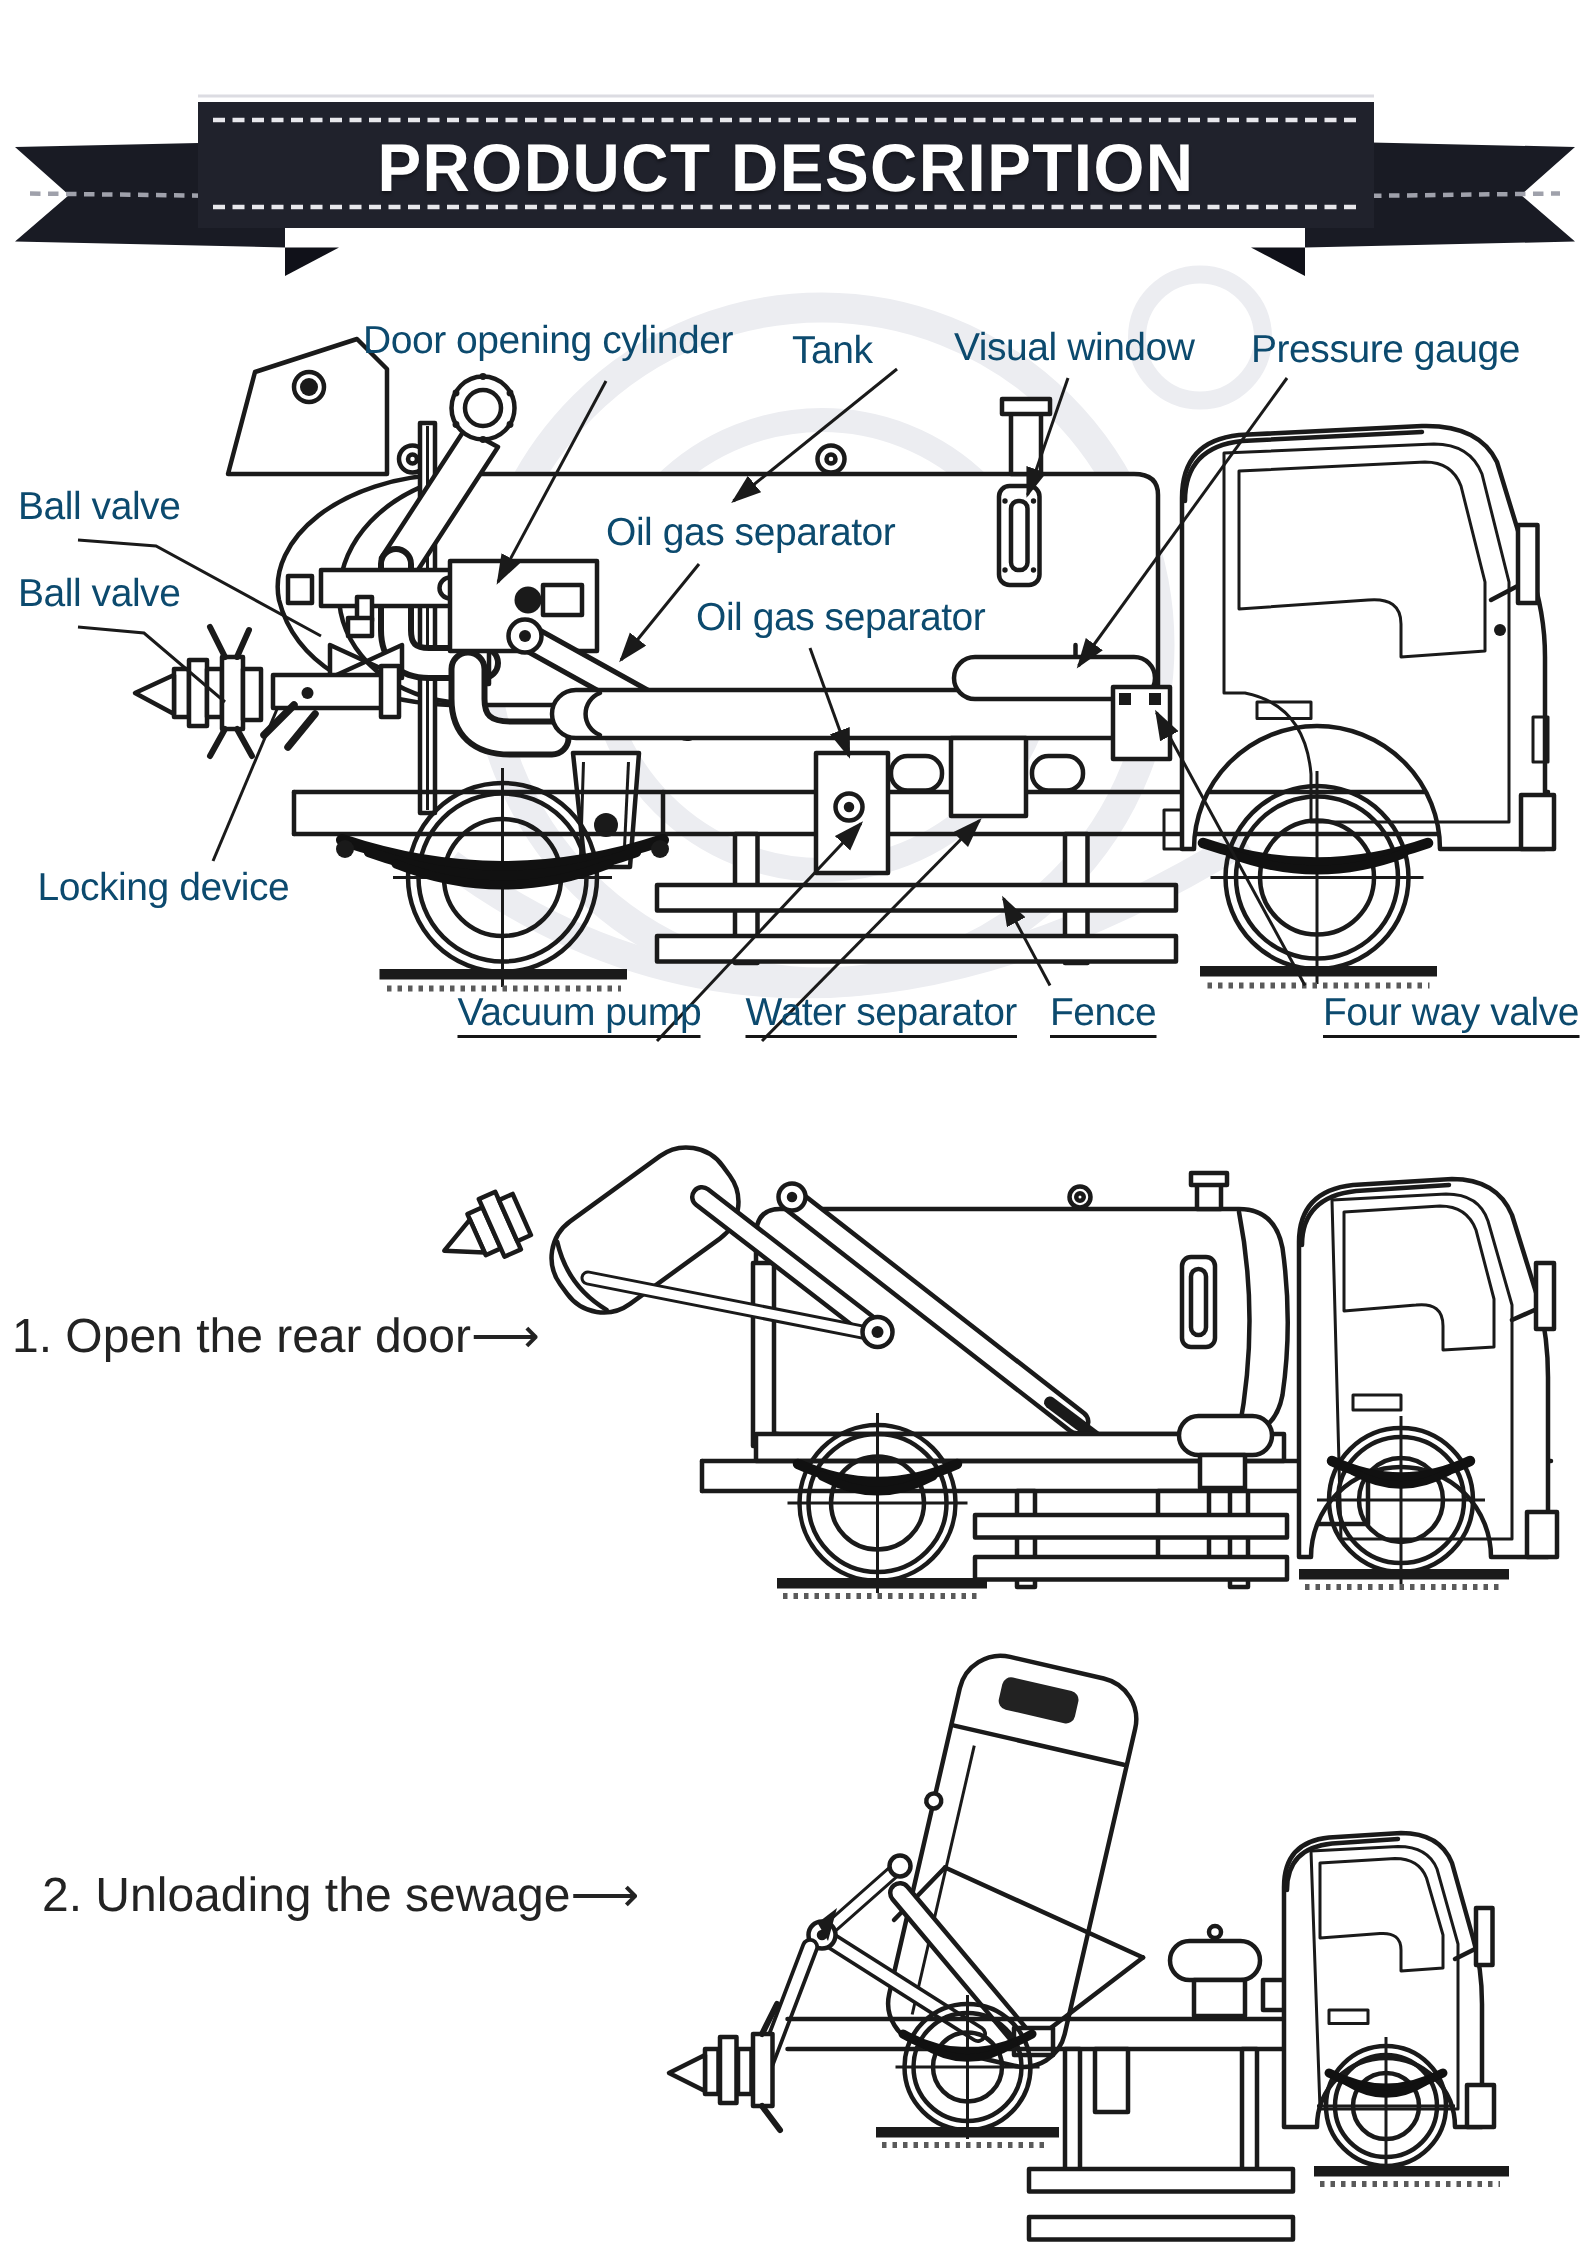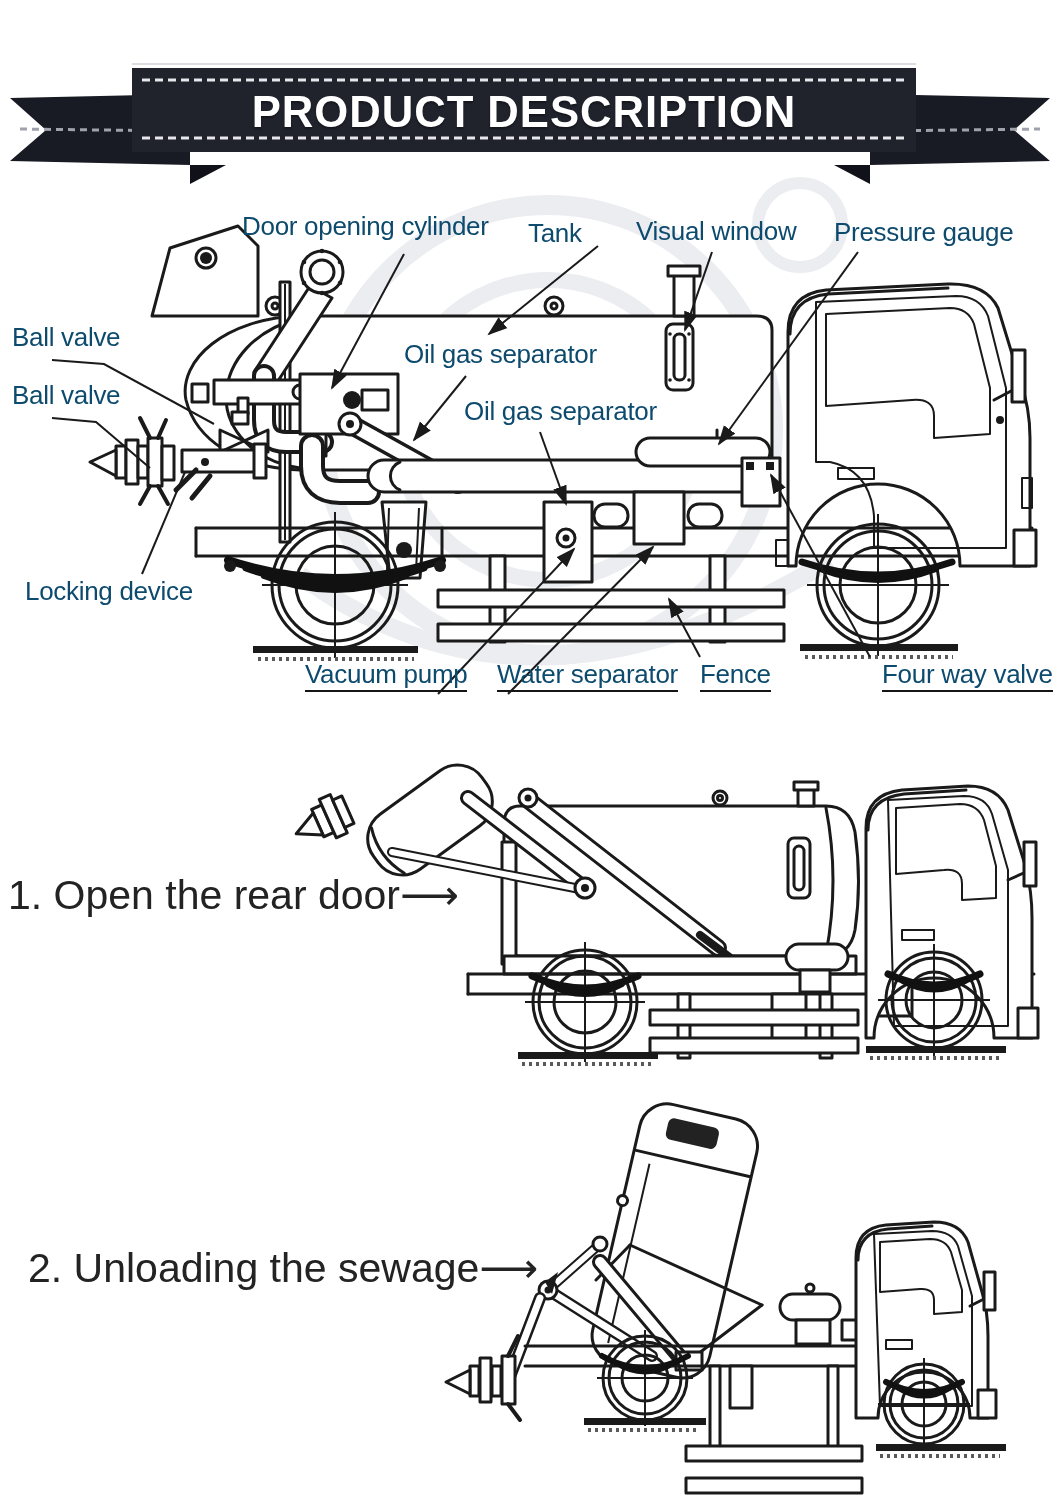--- a/index.html
+++ b/index.html
@@ -25,21 +25,21 @@
     position:absolute; left:132px; top:74px; width:784px; height:76px;
     display:flex; align-items:center; justify-content:center;
     color:#ffffff; font-size:45px; font-weight:bold; letter-spacing:1px;
     transform:scaleX(.97);
     text-shadow:0 2px 2px rgba(0,0,0,.35);
     white-space:nowrap;
   }
   
   .lbl { position:absolute; color:#0c4a6e; font-size:26px; letter-spacing:-0.3px; white-space:nowrap; line-height:1.1; }
   .lbl.u { border-bottom:2px solid #151515; padding-bottom:1px; }
-  .step { position:absolute; color:#232323; font-size:41px; white-space:nowrap; line-height:1.1; }
+  .step { position:absolute; color:#232323; font-size:32px; white-space:nowrap; line-height:1.1; }
 </style>
 </head>
 <body>
 
 <svg id="art" width="1060" height="1500" viewBox="0 0 1060 1500">
   <defs>
     <marker id="arr" markerWidth="12" markerHeight="10" refX="9" refY="3.5" orient="auto" markerUnits="strokeWidth">
       <path d="M0,0 L10,3.5 L0,7 Z" fill="#1a1a1a"></path>
     </marker>
   </defs>

